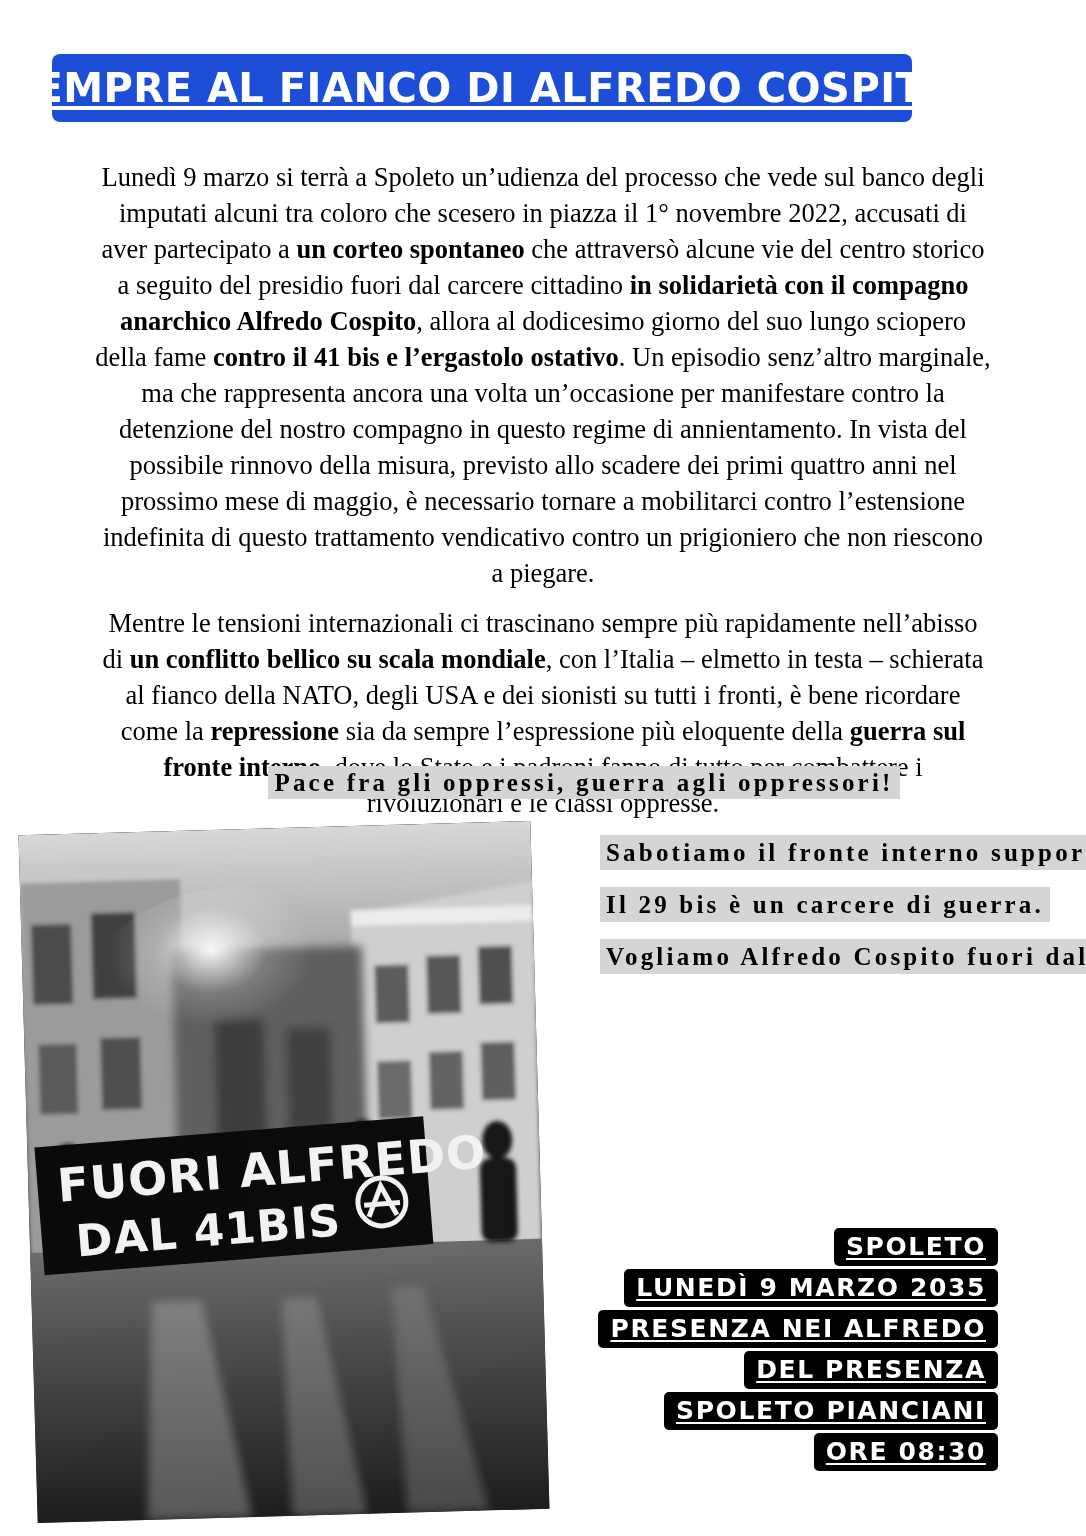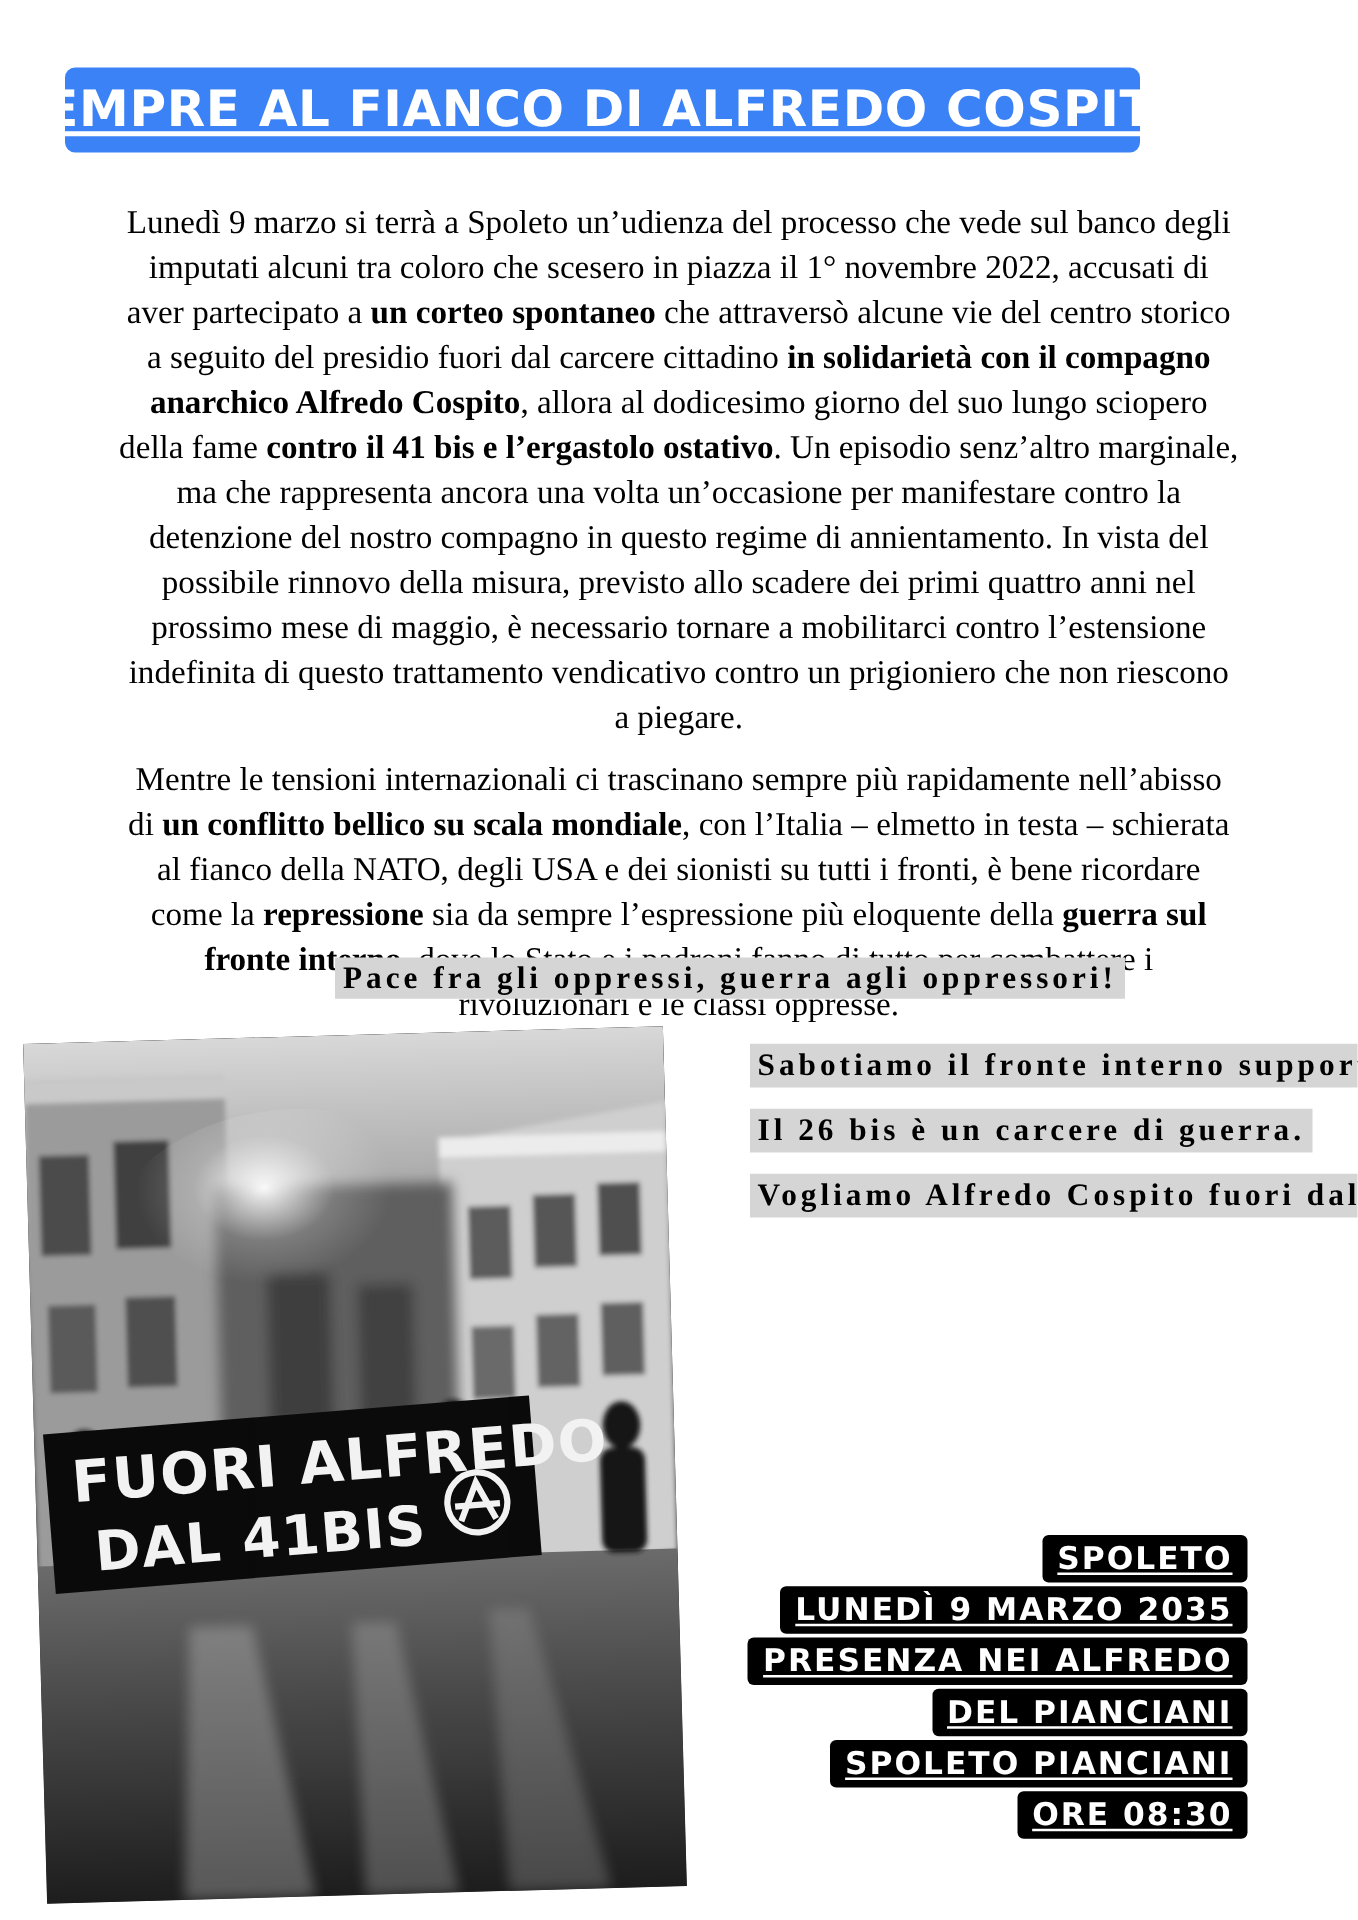--- a/index.html
+++ b/index.html
@@ -16,21 +16,21 @@
     color: #000000;
   }
 
   
   .title-banner {
     position: absolute;
     left: 52px;
     top: 54px;
     width: 860px;
     height: 68px;
-    background: #3b82f6;
+    background: #1d4ed8;
     border-radius: 8px;
     display: flex;
     align-items: center;
     justify-content: center;
   }
   .title-banner .title-text {
     color: #ffffff;
     font-family: "DejaVu Sans", sans-serif;
     font-weight: bold;
     font-size: 40px;
@@ -152,21 +152,21 @@
   <p class="para" id="para-2"><span>Mentre le tensioni internazionali ci trascinano sempre più rapidamente nell’abisso di </span><b>un conflitto bellico su scala mondiale</b><span>, con l’Italia – elmetto in testa – schierata al fianco della NATO, degli USA e dei sionisti su tutti i fronti, è bene ricordare come la </span><b>repressione</b><span> sia da sempre l’espressione più eloquente della </span><b>guerra sul fronte interno</b><span>, dove lo Stato e i padroni fanno di tutto per combattere i rivoluzionari e le classi oppresse.</span></p>
 </div>
 
 <div class="slogan-main">
   <span class="hl">Pace fra gli oppressi, guerra agli oppressori!</span>
 </div>
 
 <div class="slogan-right">
   <div class="line"><span class="hl">Sabotiamo il fronte interno supportando i prigionieri della guerra sociale!</span></div>
   <div class="block-gap"></div>
-  <div class="line"><span class="hl">Il 26 bis è un carcere di guerra.</span></div>
+  <div class="line"><span class="hl">Il 29 bis è un carcere di guerra.</span></div>
   <div class="block-gap"></div>
   <div class="line"><span class="hl">Vogliamo Alfredo Cospito fuori dal 41 bis!</span></div>
 </div>
 
 <div class="photo">
   <svg width="512" height="688" viewBox="0 0 512 688">
     <defs>
       <linearGradient id="skyGrad" x1="0" y1="0" x2="0" y2="1">
         <stop offset="0%" stop-color="#d8d8d8"></stop>
         <stop offset="45%" stop-color="#8e8e8e"></stop>
@@ -251,16 +251,16 @@
     <g opacity="0.12">
       <rect x="0" y="0" width="512" height="688" fill="#ffffff" opacity="0.04"></rect>
     </g>
   </svg>
 </div>
 
 <div class="event-info">
   <div class="event-line">SPOLETO</div>
   <div class="event-line">LUNEDÌ 9 MARZO 2035</div>
   <div class="event-line">PRESENZA NEI ALFREDO</div>
-  <div class="event-line">DEL PIANCIANI</div>
+  <div class="event-line">DEL PRESENZA</div>
   <div class="event-line">SPOLETO PIANCIANI</div>
   <div class="event-line">ORE 08:30</div>
 </div>
 
 </body></html>

